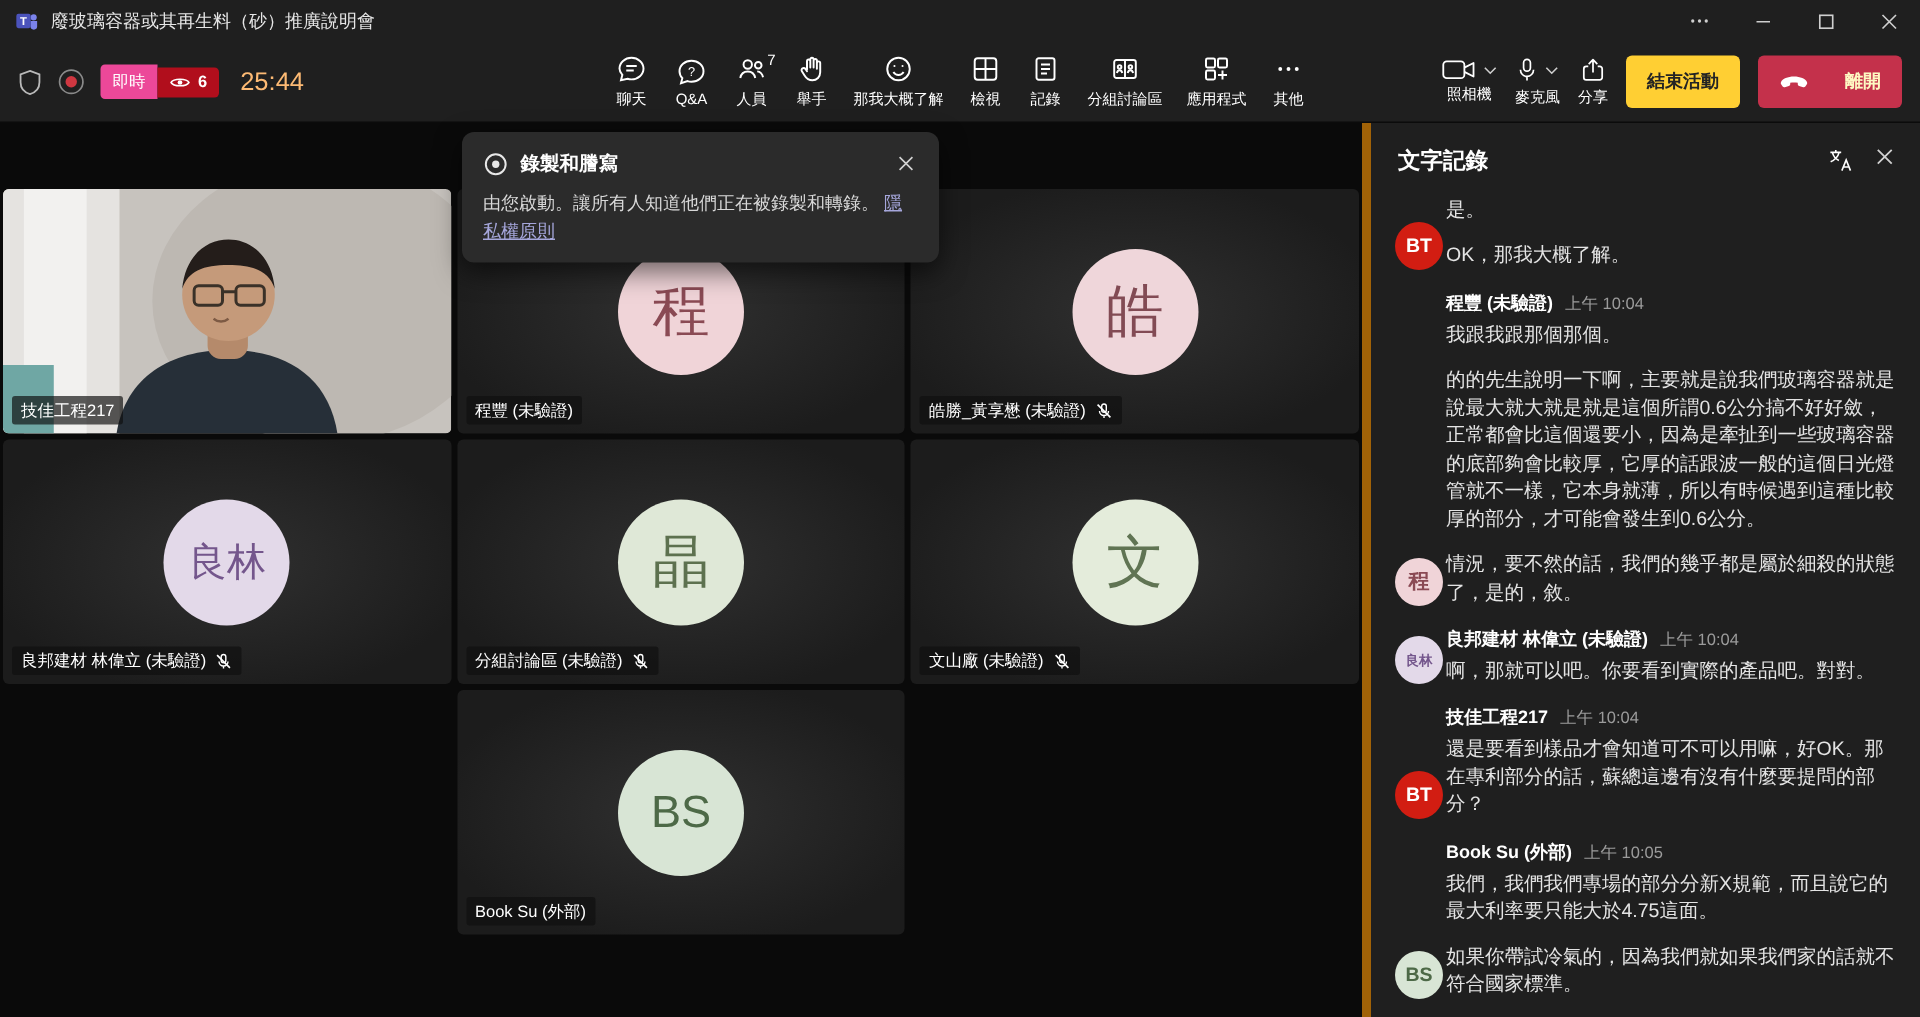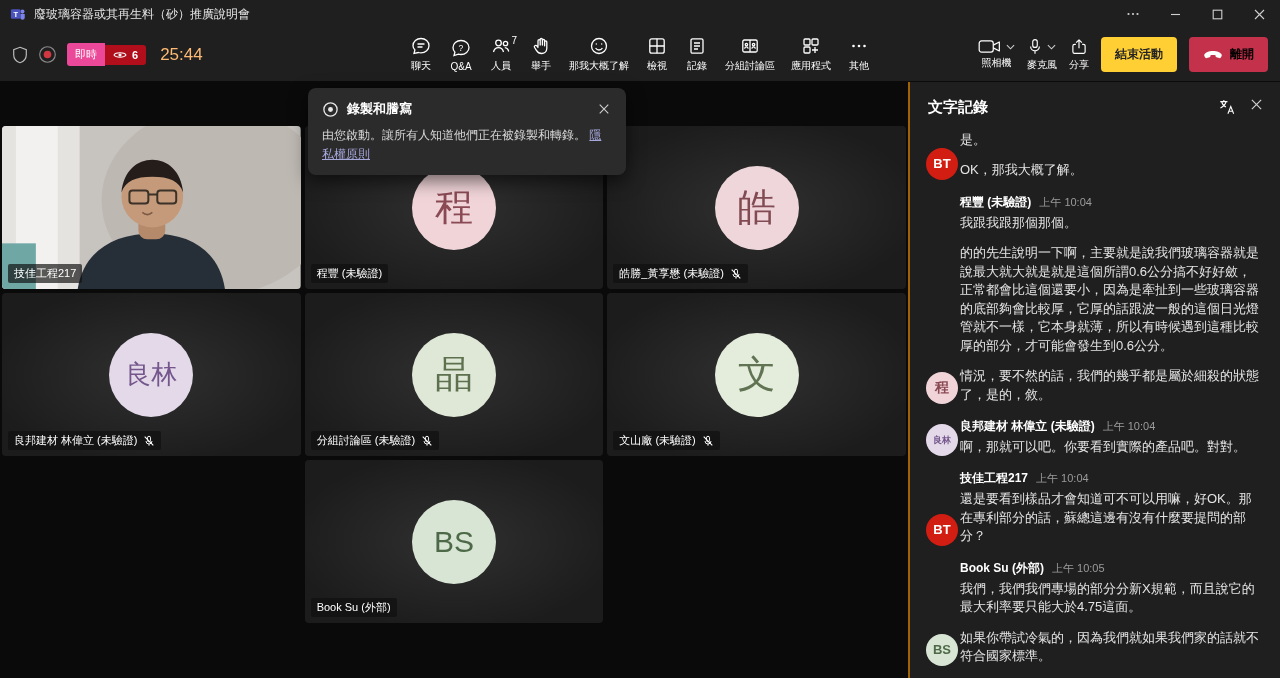--- a/index.html
+++ b/index.html
@@ -25,21 +25,21 @@
   .cbtn{position:relative;display:flex;flex-direction:column;align-items:center;justify-content:center;gap:3px;background:none;border:none;color:#fff;cursor:pointer;padding:4px 5px;min-width:34px;}
   .cbtn-icon{height:20px;display:flex;align-items:center;}
   .cbtn-label{font-size:10px;white-space:nowrap;color:#fff;text-align:right;}
   .cbtn-count{position:absolute;top:3px;right:1px;font-size:10px;color:#fff;}
   .toolbar-right{margin-left:auto;display:flex;align-items:center;gap:12px;}
   .device-btn{display:flex;flex-direction:column;align-items:center;gap:2px;background:none;border:none;color:#fff;cursor:pointer;}
   .device-top{display:flex;align-items:center;gap:5px;}
   .device-label{font-size:10px;white-space:nowrap;}
   .pill-btn{border:none;border-radius:4px;font-size:12px;font-weight:bold;padding:9px 14px;cursor:pointer;}
   .end-btn{background:#ffcf33;color:#242424;}
-  .leave-btn{background:#c4314b;color:#000000;display:flex;align-items:center;gap:7px;}
+  .leave-btn{background:#c4314b;color:#fef9c3;display:flex;align-items:center;gap:24px;}
 
   
   .main{flex:1;display:flex;min-height:0;}
   .stage{width:908px;position:relative;background:#0a0a0a;flex:0 0 908px;}
   .video-grid{position:absolute;left:2px;right:2px;top:44px;display:grid;grid-template-columns:repeat(3,1fr);gap:4px;}
   .tile{position:relative;height:163px;border-radius:4px;background:radial-gradient(ellipse at center,#303030 0%,#1c1c1c 78%);overflow:hidden;display:flex;align-items:center;justify-content:center;}
   .tile-avatar{width:84px;height:84px;border-radius:50%;display:flex;align-items:center;justify-content:center;}
   .video-feed{position:absolute;inset:0;}
   .video-feed svg{display:block;width:100%;height:100%;}
   .tile-label{position:absolute;left:6px;bottom:6px;background:rgba(15,15,15,.68);border-radius:2px;padding:2px 6px;font-size:11px;display:flex;align-items:center;gap:6px;max-width:88%;white-space:nowrap;color:#fff;}
@@ -47,21 +47,21 @@
 
   
   .notification{position:absolute;left:308px;top:6px;width:318px;background:#2b2b2b;border-radius:8px;padding:12px 14px;box-shadow:0 6px 18px rgba(0,0,0,.55);z-index:10;}
   .notif-head{display:flex;align-items:center;gap:8px;}
   .notif-title{font-size:13px;font-weight:bold;flex:1;}
   .notif-close{background:none;border:none;cursor:pointer;padding:2px;display:flex;}
   .notif-body{margin-top:8px;font-size:12px;line-height:1.55;color:#d8d8d8;}
   .privacy-link{color:#a6a7dc;text-decoration:underline;cursor:pointer;}
 
   
-  .panel{flex:1;background:#1f1f1f;display:flex;flex-direction:column;min-height:0;border-left:2px solid #a16207;}
+  .panel{flex:1;background:#1f1f1f;display:flex;flex-direction:column;min-height:0;border-left:6px solid #a16207;}
   .panel-header{display:flex;align-items:center;justify-content:space-between;padding:13px 14px 8px 18px;flex:0 0 auto;}
   .panel-title{font-size:15px;font-weight:bold;}
   .panel-actions{display:flex;gap:8px;}
   .phbtn{background:none;border:none;cursor:pointer;padding:3px;display:flex;}
   .messages{flex:1;overflow:hidden;padding:4px 16px 0 16px;position:relative;}
   .msg{display:flex;gap:2px;margin-bottom:14px;align-items:flex-end;}
   .msg-avatar{flex:0 0 32px;width:32px;height:32px;border-radius:50%;display:flex;align-items:center;justify-content:center;font-weight:bold;}
   .msg.cont .msg-avatar{margin-top:-18px;}
   .msg-body{flex:1;min-width:0;}
   .msg-head{display:flex;align-items:baseline;gap:8px;margin-bottom:3px;}

